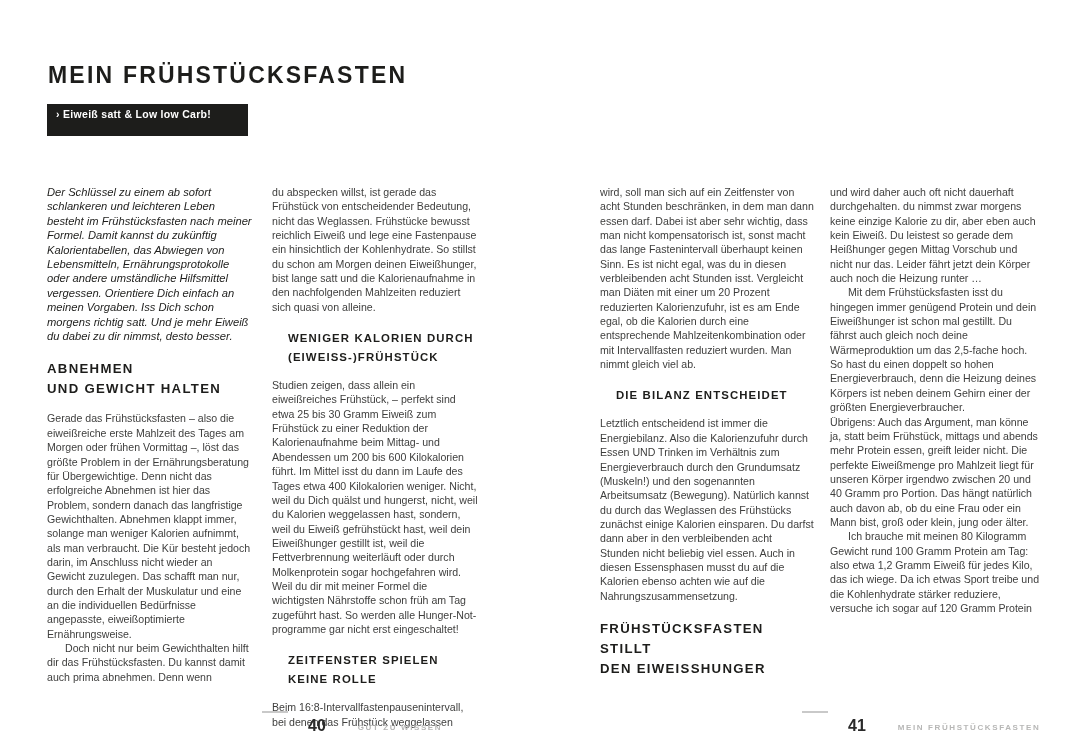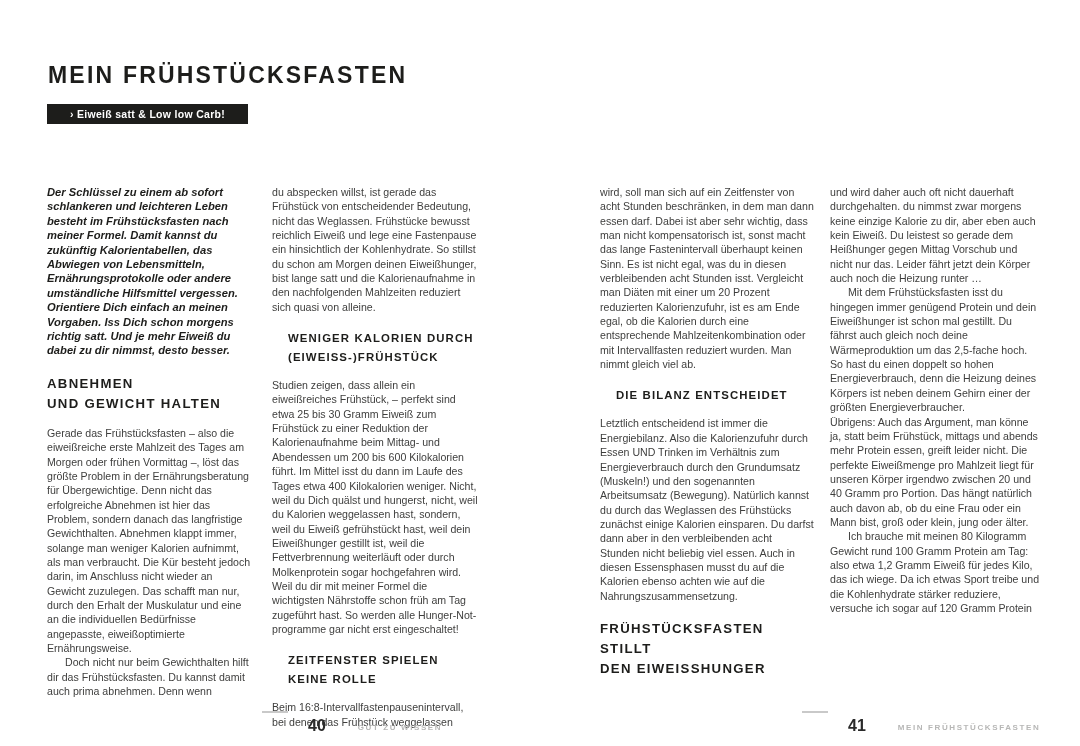--- a/index.html
+++ b/index.html
@@ -24,39 +24,38 @@
   .topic-badge {
     position: absolute;
     left: 47px;
     top: 104px;
     width: 183px;
     background: #1d1d1b;
     color: #ffffff;
     font-size: 10.5px;
     font-weight: 700;
     letter-spacing: 0.3px;
-    padding: 4px 9px 4px 9px;
-    text-align: center;
+    padding: 4px 9px 16px 9px;
   }
   .col {
     position: absolute;
     top: 185px;
     font-size: 10.6px;
     line-height: 14.35px;
     color: #3e3e3d;
     text-align: left;
   }
   .col-1 { left: 47px;  width: 206px; }
   .col-2 { left: 272px; width: 208px; }
   .col-3 { left: 600px; width: 214px; }
   .col-4 { left: 830px; width: 210px; }
   .col p { margin: 0; }
   .col p.indent { text-indent: 18px; }
   .intro {
-    font-weight: 700;
+    font-weight: 400;
     font-style: italic;
     font-size: 11.2px;
     line-height: 14.4px;
     color: #1d1d1b;
   }
   .h-large {
     font-size: 13.2px;
     font-weight: 700;
     letter-spacing: 1.3px;
     line-height: 20px;

